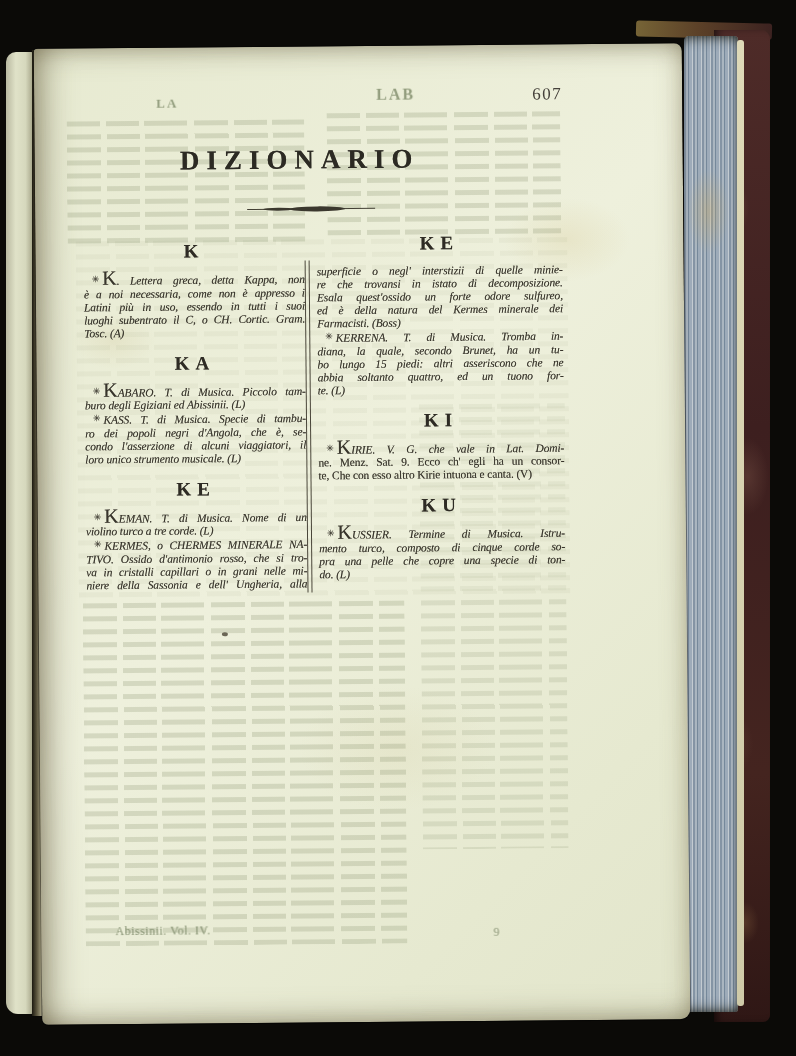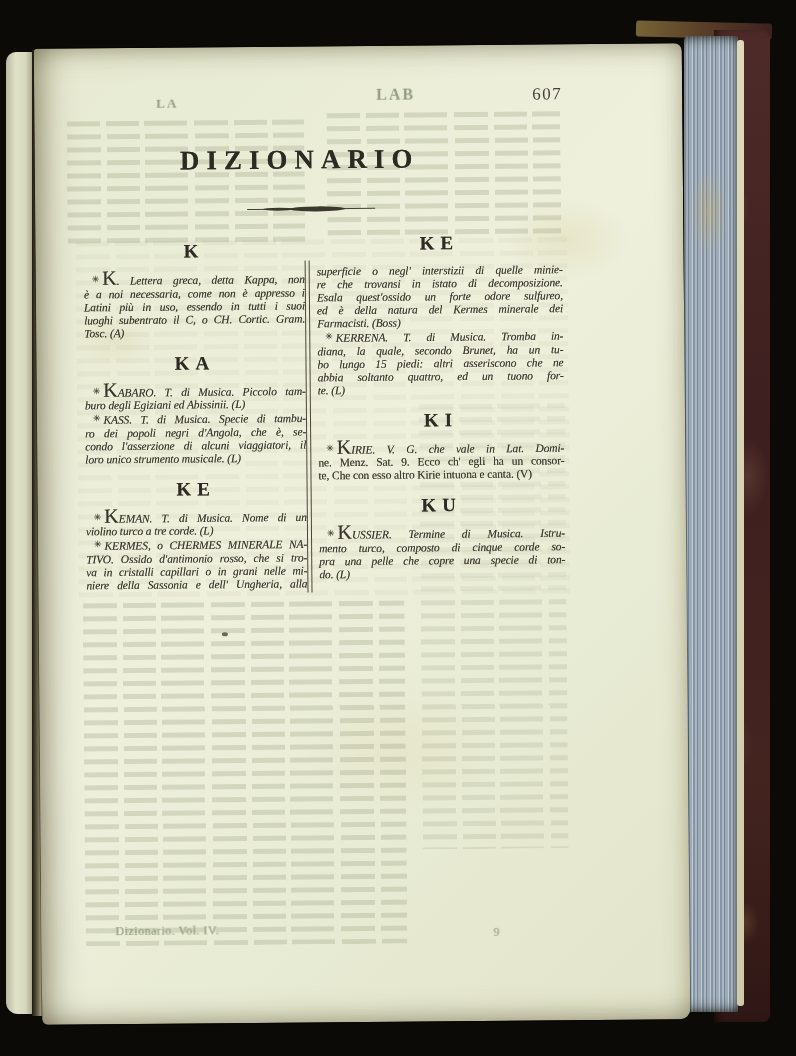--- a/index.html
+++ b/index.html
@@ -181,17 +181,17 @@
         </div>
         <div class="sec-heading">KU</div>
         <div class="entry">
           <div class="line first"><span class="star">✳</span><span class="lead">K</span>USSIER. Termine di Musica. Istru-</div>
           <div class="line">mento turco, composto di cinque corde so-</div>
           <div class="line">pra una pelle che copre una specie di ton-</div>
           <div class="line parend">do. (L)</div>
         </div>
       </div>
 
-    <div class="bt-sig">Dizionario. Vol. IV.</div>
+    <div class="bt-sig">Abissinii. Vol. IV.</div>
     <div class="bt-mark">9</div>
     <div class="speck"></div>
   </div>
 </div>
 
 </body></html>

